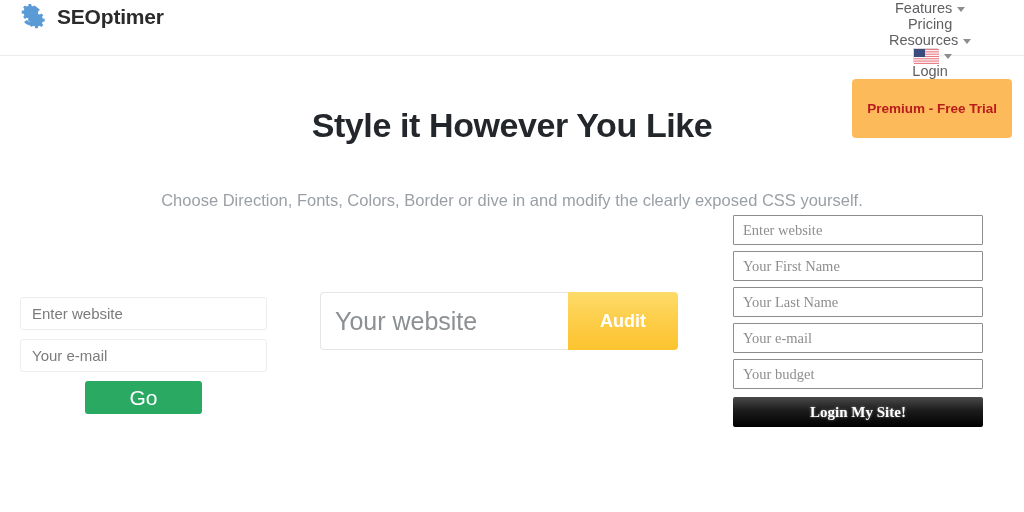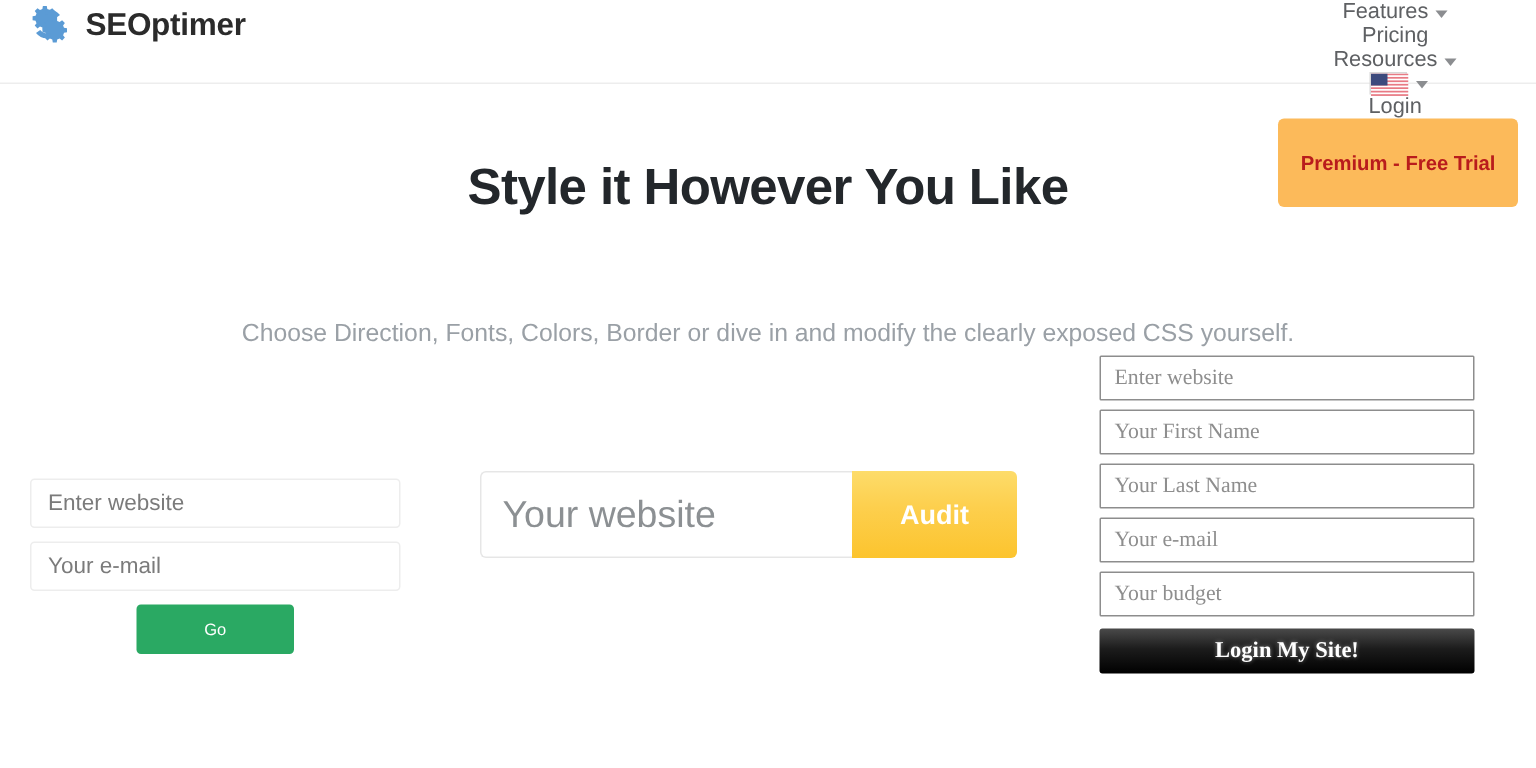--- a/index.html
+++ b/index.html
@@ -96,21 +96,21 @@
   .hero-title {
     font-size: 34px;
     font-weight: bold;
     color: #23272b;
     margin: 12px;
     letter-spacing: -0.4px;
   }
   .hero-sub {
     font-size: 16.5px;
     color: #9aa0a6;
-    margin: 68px 0 0 0;
+    margin: 46px 0 0 0;
     font-weight: normal;
   }
 
   
   .widgets {
     position: relative;
     width: 1024px;
     height: 290px;
   }
 
@@ -131,25 +131,25 @@
     color: #7b7b7b;
     padding: 0 11px;
     font-family: "Liberation Sans", sans-serif;
     display: flex;
     align-items: center;
     margin-bottom: 9px;
   }
   .go-btn {
     display: block;
     margin: 1px auto 0 auto;
-    width: 105px;
+    width: 117px;
     height: 33px;
     background: #2aa963;
     color: #ffffff;
-    font-size: 11px;
+    font-size: 21px;
     border: none;
     border-radius: 3px;
     cursor: pointer;
     font-family: "Liberation Sans", sans-serif;
   }
 
   
   .w-center {
     position: absolute;
     left: 320px;

